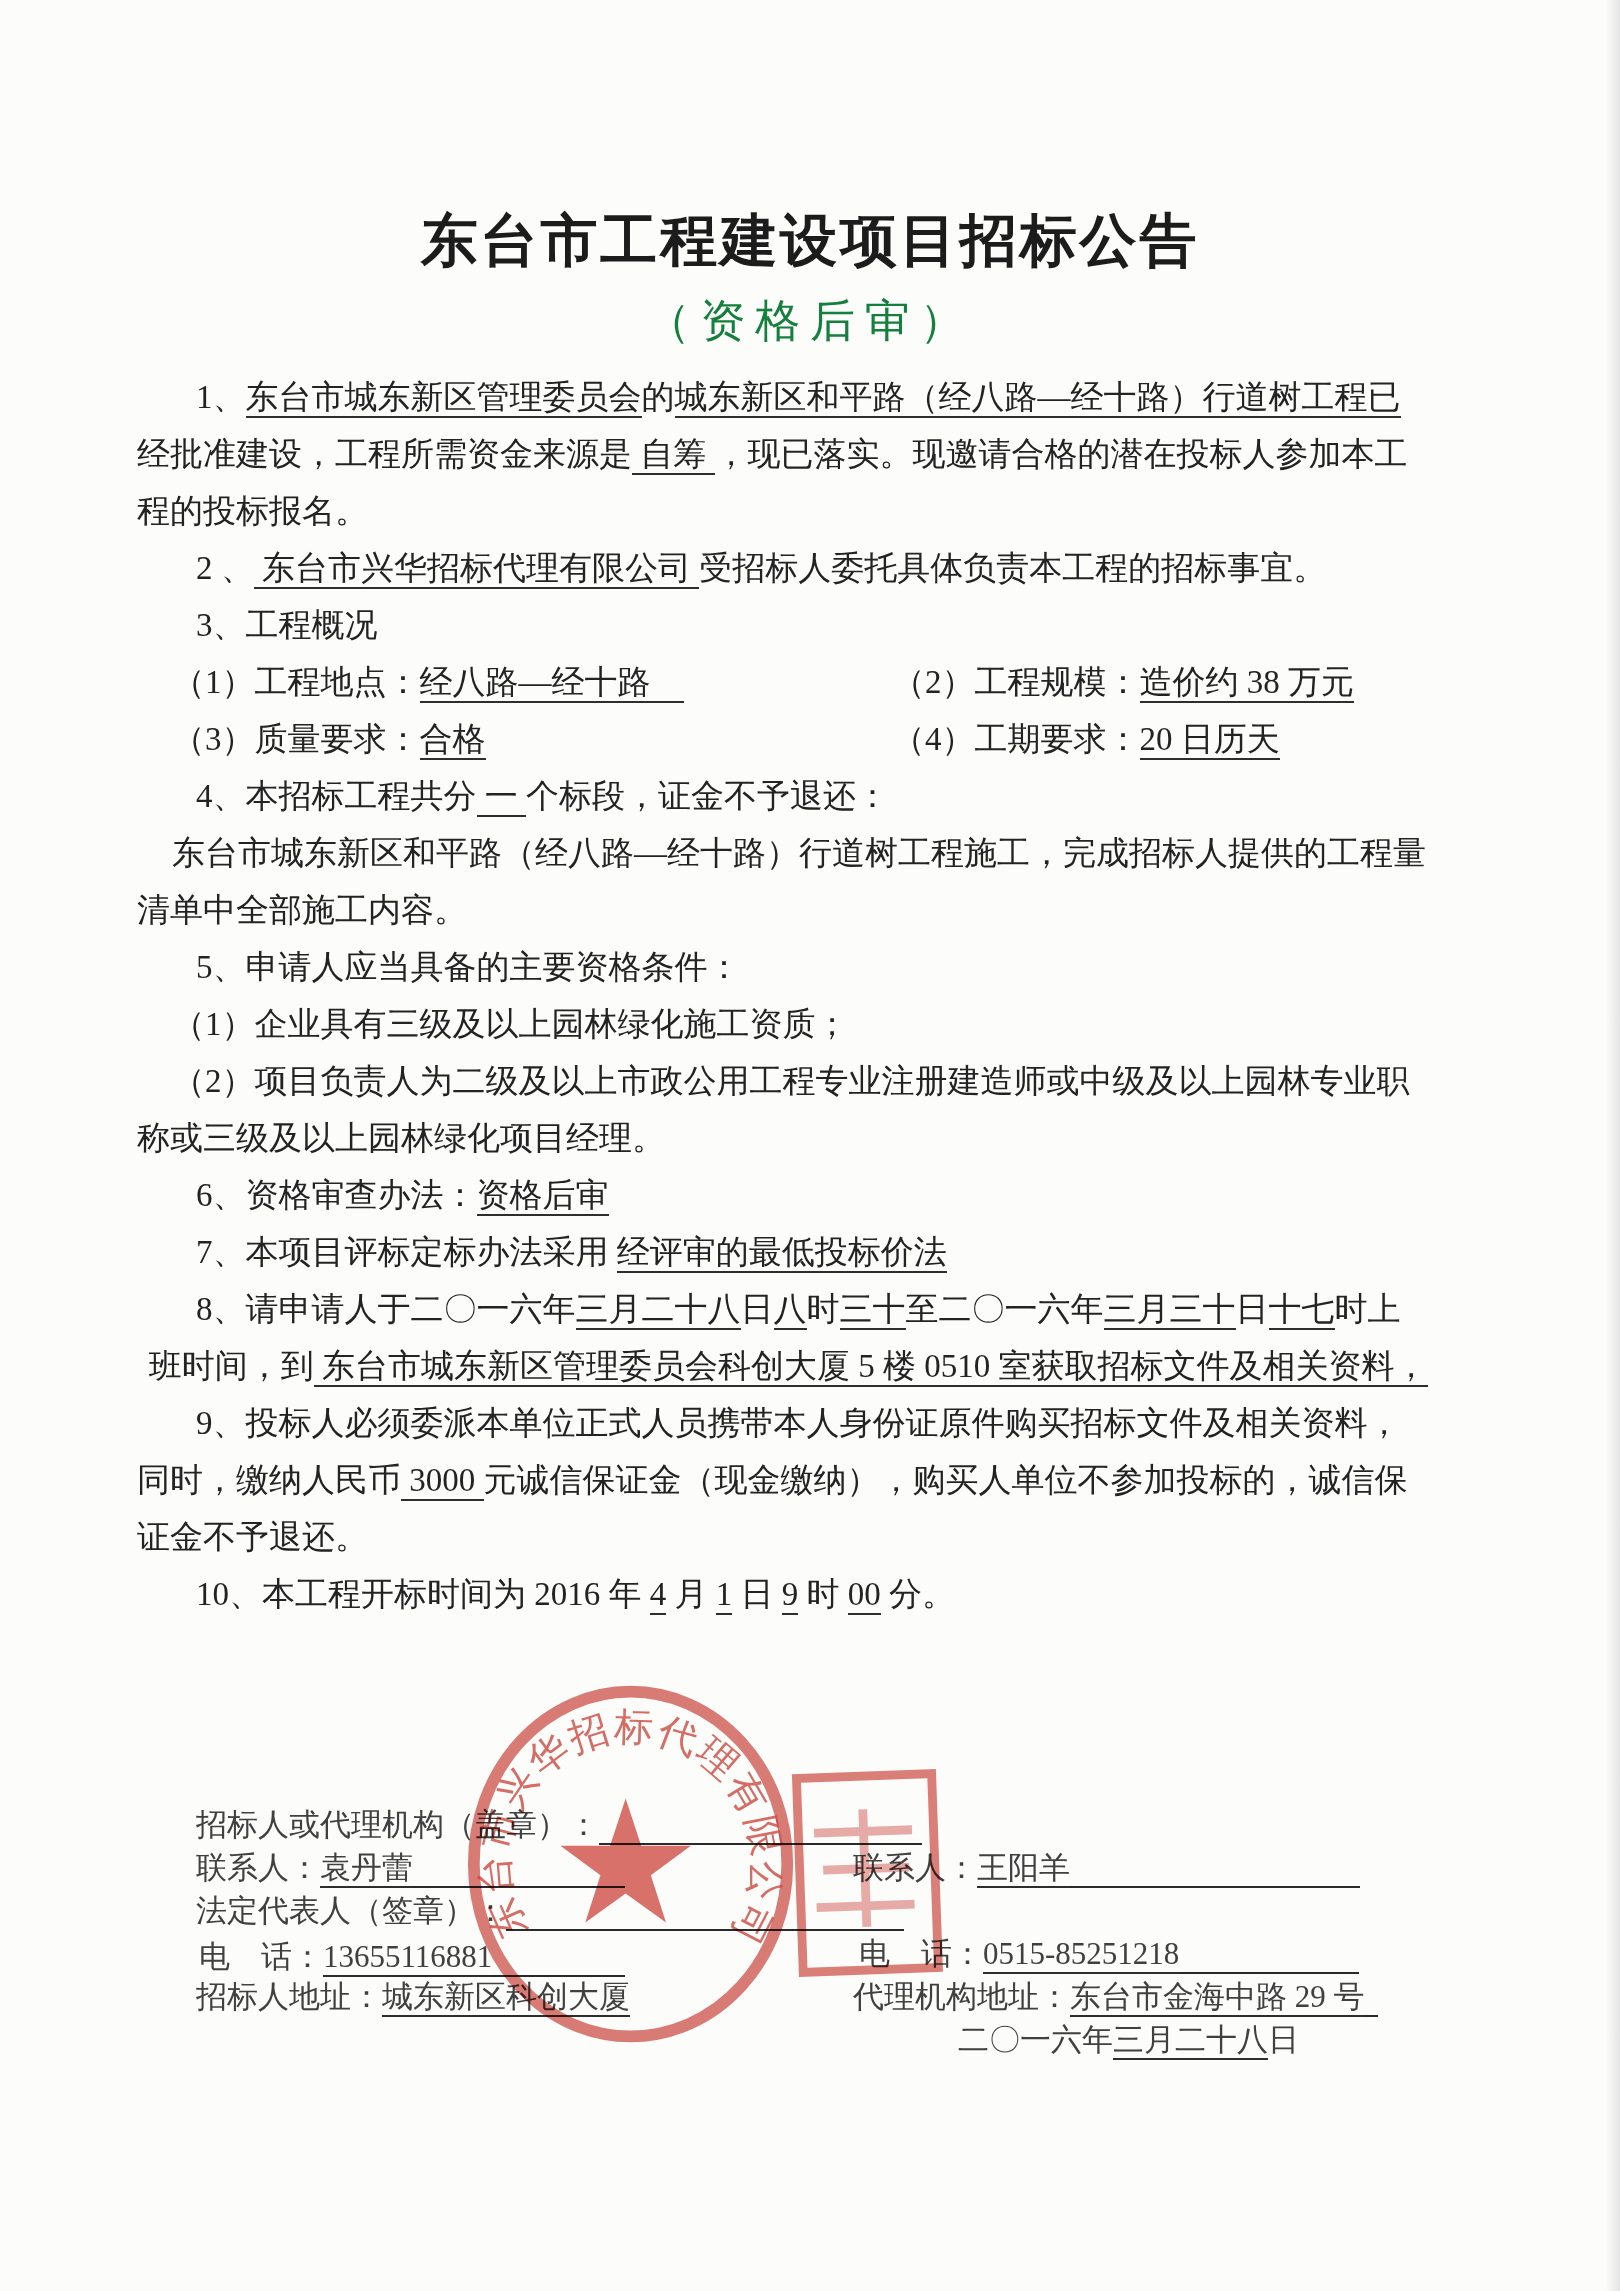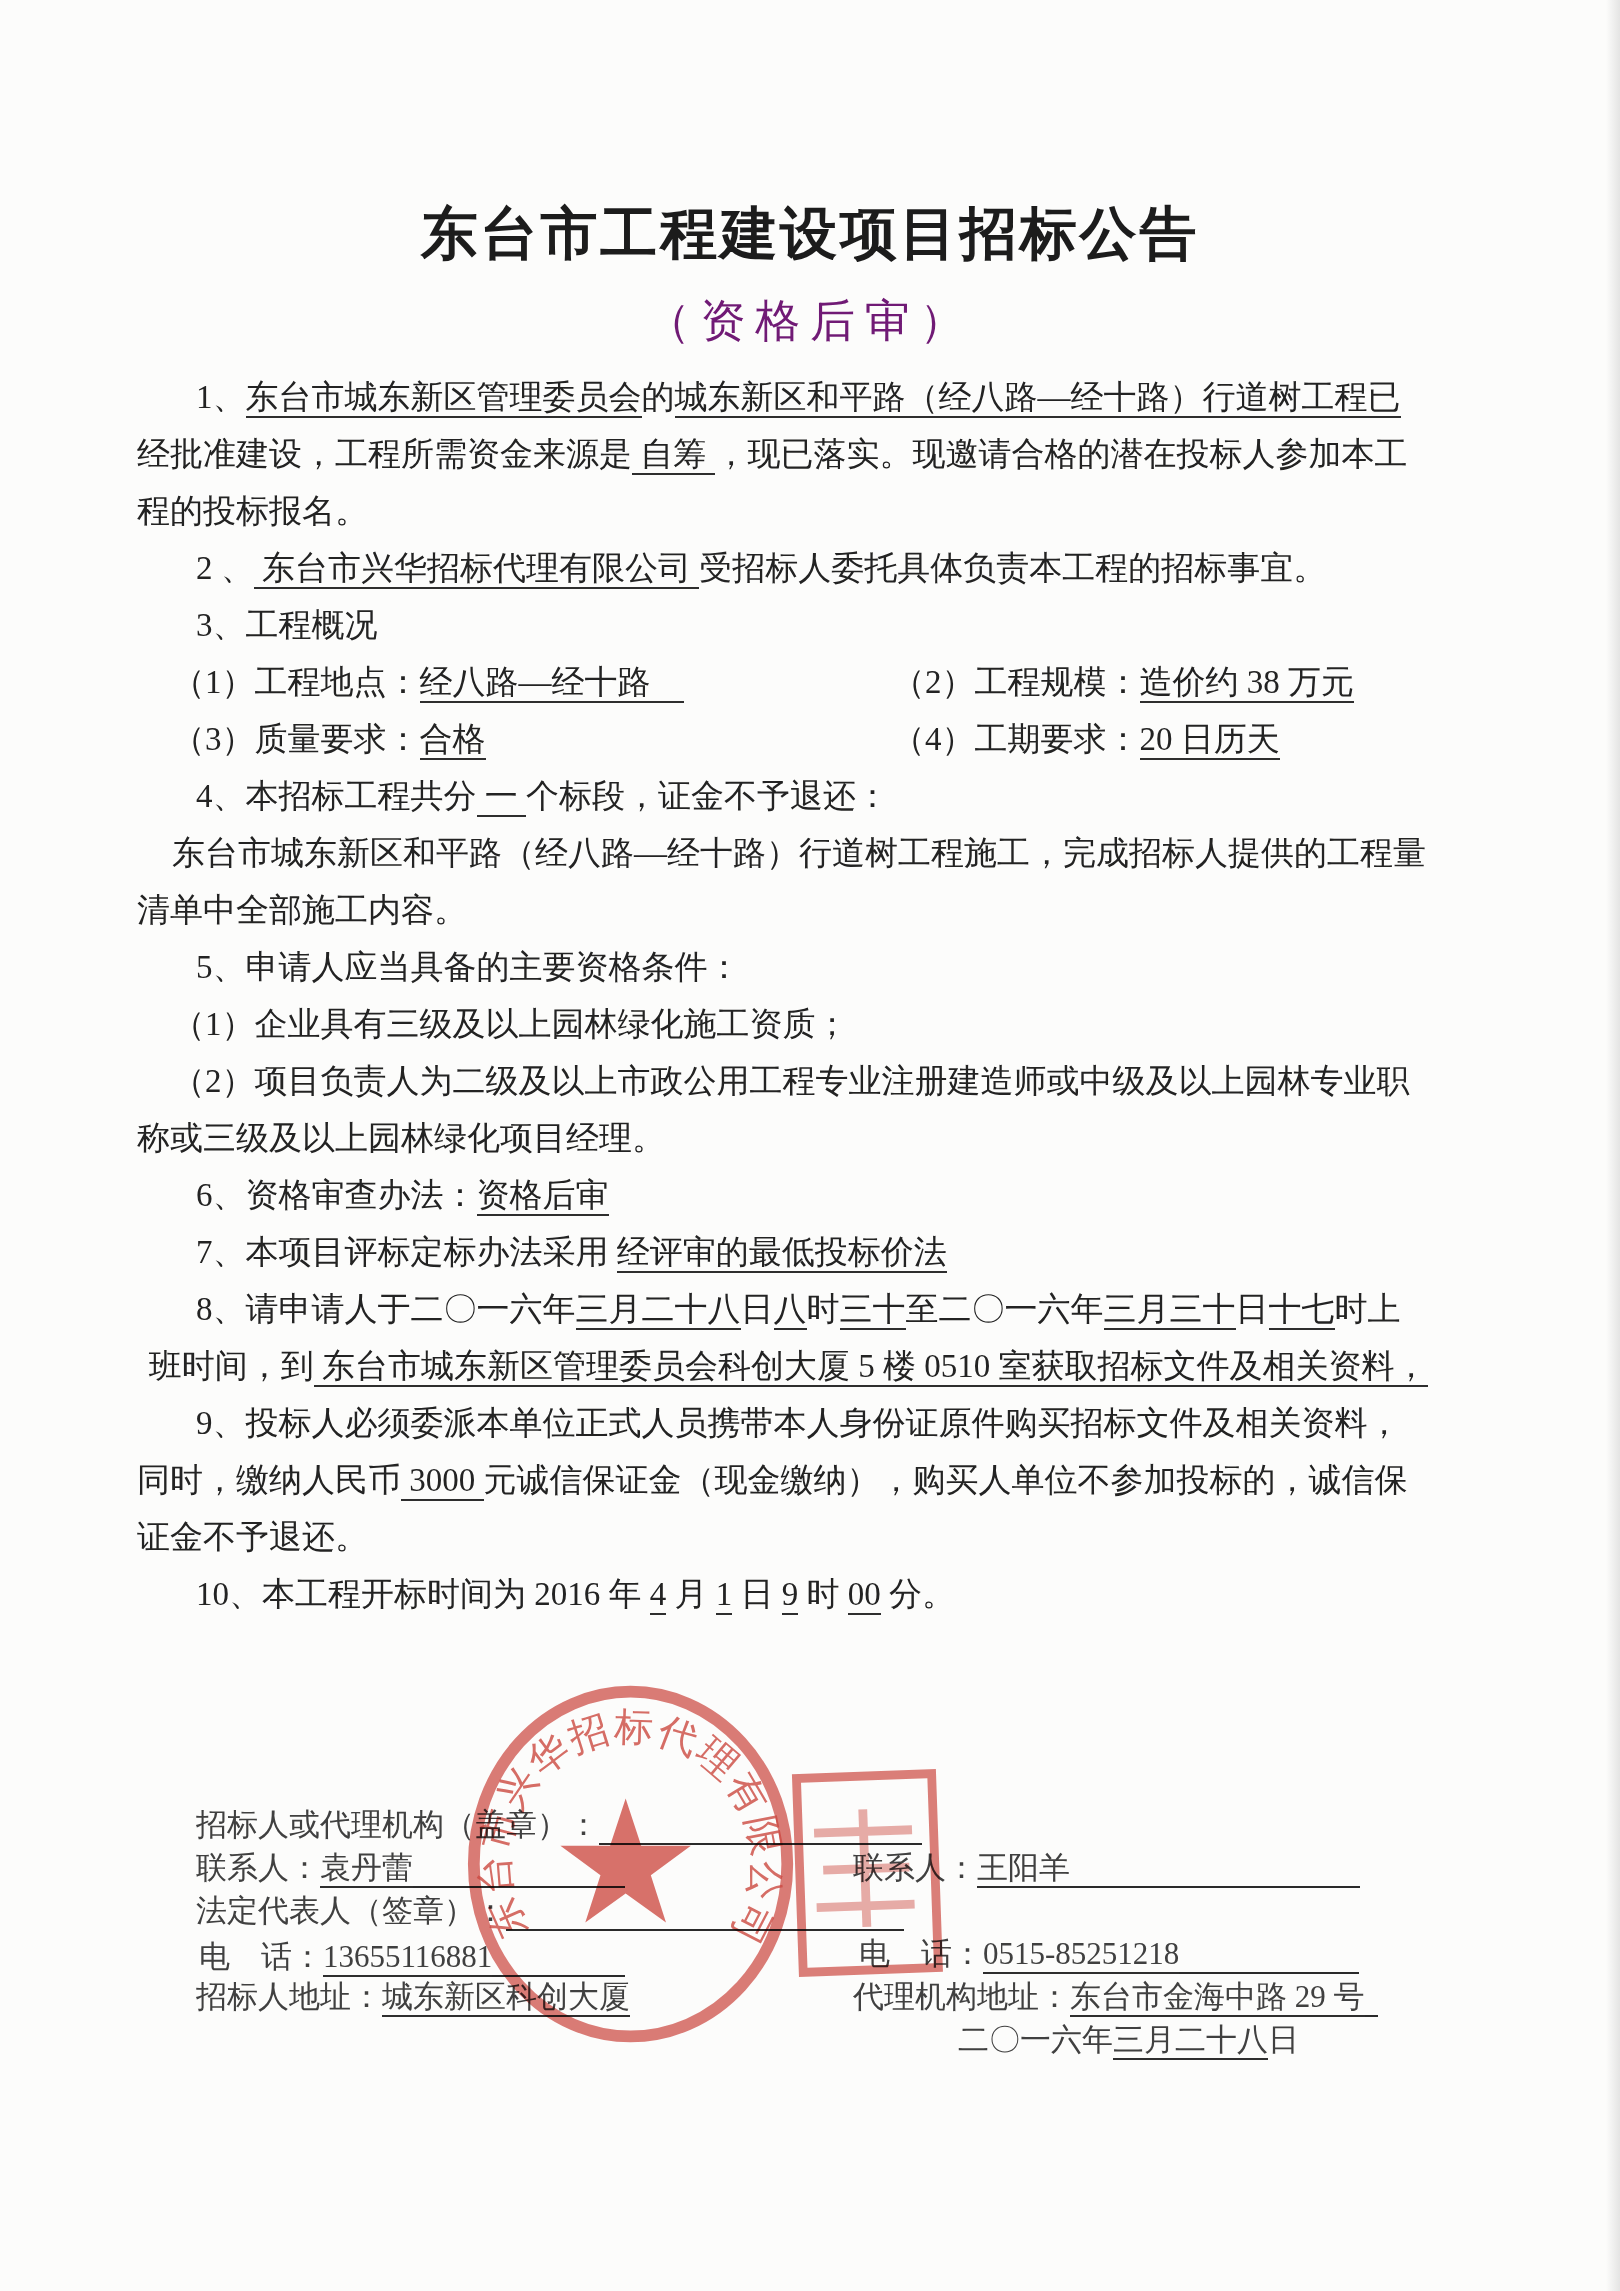--- a/index.html
+++ b/index.html
@@ -10,29 +10,29 @@
     background:#fcfcfb;
     font-family:"Liberation Serif","DejaVu Serif",serif;
     color:#222;
     overflow:hidden;
   }
   .scan-edge{
     position:absolute;right:0;top:0;width:13.7px;height:100%;
     background:linear-gradient(to right, rgba(0,0,0,0), rgba(120,120,120,0.18));
   }
   .title{
-    position:absolute;top:192px;left:0;width:100%;
+    position:absolute;top:199px;left:0;width:100%;
     margin:0;text-align:center;
     font-size:57px;font-weight:700;letter-spacing:2.9px;color:#1c1c1c;
     line-height:84px;
   }
   .subtitle{
     position:absolute;top:286px;left:0;width:100%;
     text-align:center;font-size:45px;font-weight:400;letter-spacing:9.8px;
-    color:#701a75;line-height:71px;
+    color:#15803d;line-height:71px;
   }
   .body{
     position:absolute;left:137px;top:369px;width:1362px;
     font-size:33px;line-height:57px;color:#232323;
   }
   .ln{margin:0;height:57px;white-space:nowrap;}
   .ind2{padding-left:59px;}
   .ind1{padding-left:35px;}
   .inds{padding-left:11.8px;}
   .cols{display:flex;}

